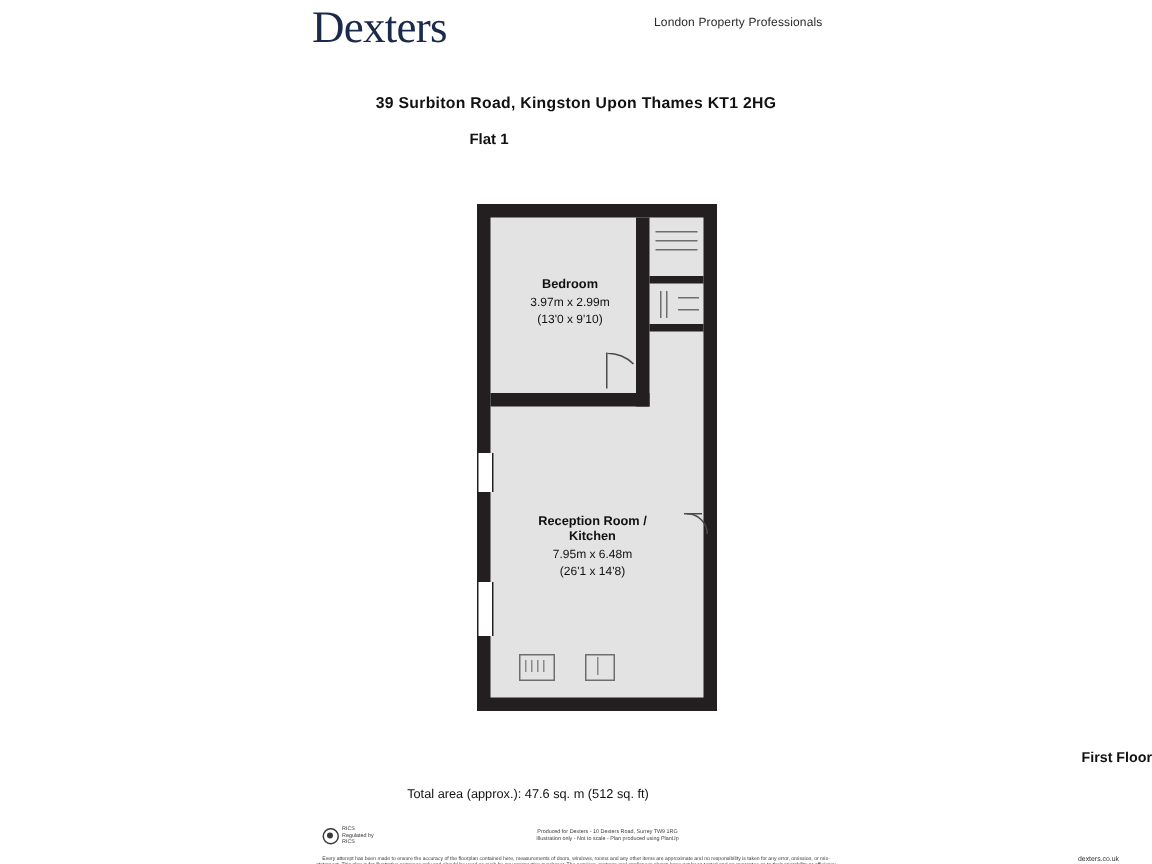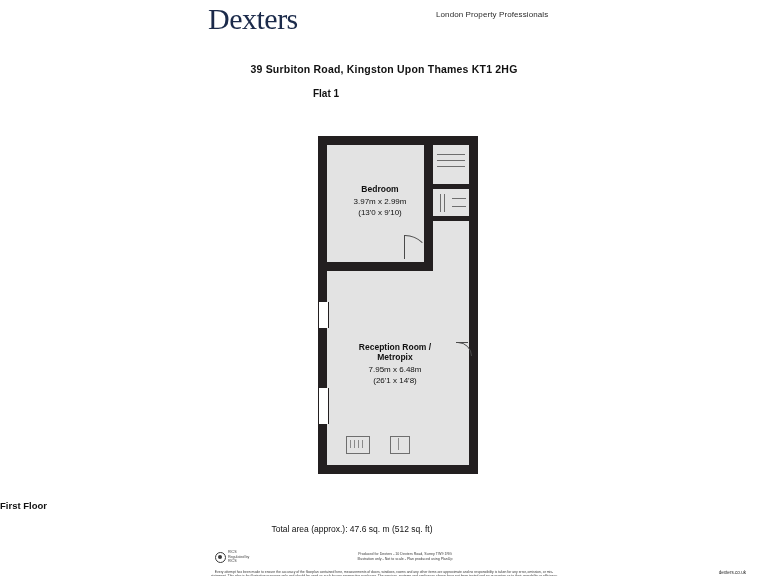--- a/index.html
+++ b/index.html
@@ -153,21 +153,21 @@
     position: absolute;
     background: #8a8a8a;
   }
 
   
   .floor-title {
     position: absolute;
     top: 500px;
     left: 0;
     width: 768px;
-    text-align: left;
+    text-align: right;
     font-size: 9.5px;
     font-weight: bold;
     color: #111;
   }
   .total {
     position: absolute;
     top: 524px;
     left: 0;
     width: 704px;
     text-align: center;
@@ -275,21 +275,21 @@
   <div class="fixture-line" style="left:80px; top:302px; width:1px; height:12px;"></div>
 
   <div class="room-label" style="left:8px; top:48px; width:108px;">
     <span class="name">Bedroom</span>
     <span>3.97m x 2.99m</span><br>
     <span>(13'0 x 9'10)</span>
   </div>
 
   <div class="room-label" style="left:12px; top:192px; width:130px;margin-top:14px;">
     <span class="name">Reception Room /</span>
-    <span class="name" style="margin-top:-2px;">Metropix</span>
+    <span class="name" style="margin-top:-2px;">Kitchen</span>
     <span>7.95m x 6.48m</span><br>
     <span>(26'1 x 14'8)</span>
   </div>
 </div>
 
 <div class="floor-title">First Floor</div>
 <div class="total">Total area (approx.): 47.6 sq. m (512 sq. ft)</div>
 
 <div class="rics">
   <div class="rics-mark"></div>

